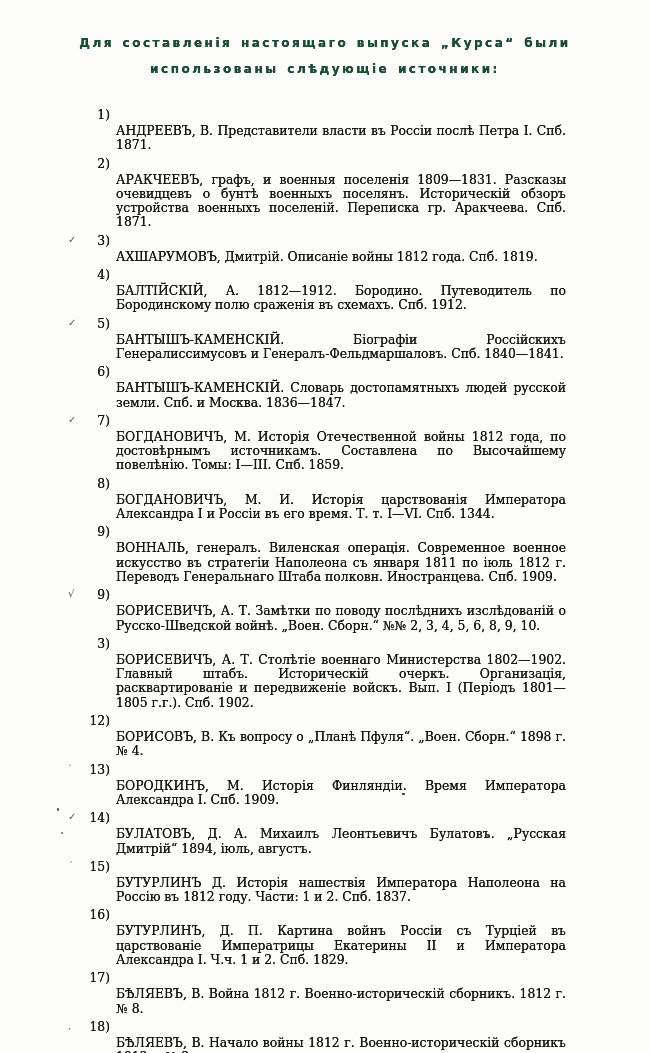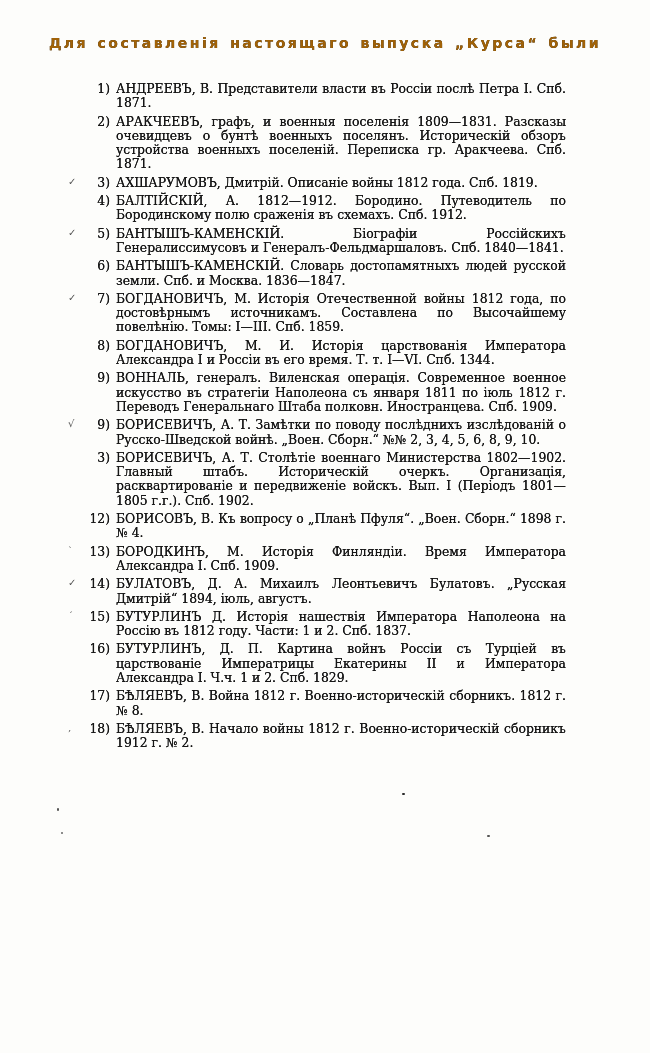--- a/index.html
+++ b/index.html
@@ -10,25 +10,25 @@
     background:#fdfdfb;
     overflow:hidden;
     font-family:"DejaVu Serif","Liberation Serif",serif;
     color:#161616;
   }
   .scan-header{
     padding-top:30px;
     text-align:center;
     font-family:"DejaVu Sans","Liberation Sans",sans-serif;
     font-weight:bold;
-    font-size:14px;
+    font-size:12px;
     line-height:26px;
     letter-spacing:2.5px;
     word-spacing:2px;
-    color:#a16207;
+    color:#14532d;
     text-shadow:0 0 .4px #101010;
   }
   .biblio{
     margin:26px 0 0 84px;
     width:482px;
   }
   .entry{
     position:relative;
     display:flex;
     margin-bottom:4px;
@@ -47,38 +47,40 @@
   }
   .entry .num{
     flex:0 0 26px;
     text-align:right;
     padding-right:6px;
     white-space:nowrap;
   }
   .entry .text{
     flex:1;
     text-align:justify;
+    margin-top:16px;
   }
   .speck{
     position:absolute;
     background:#2a2a2a;
     border-radius:1px;
   }
   .speck.s1{left:402px;top:793px;width:3px;height:2px;}
   .speck.s2{left:57px;top:808px;width:2px;height:3px;opacity:.8;}
   .speck.s3{left:61px;top:832px;width:2px;height:2px;opacity:.7;}
   .speck.s4{left:487px;top:835px;width:3px;height:2px;opacity:.8;}
 </style>
 </head>
 <body>
 
 <div class="page">
 
   <div class="scan-header">
     <div>Для составленія настоящаго выпуска „Курса“ были</div>
+    <div>использованы слѣдующіе источники:</div>
   </div>
 
   <div class="biblio">
     <div class="entry">
         <span class="check"></span>
         <span class="num">1)</span>
         <span class="text">АНДРЕЕВЪ, В. Представители власти въ Россіи послѣ Петра I. Спб. 1871.</span>
       </div>
     <div class="entry">
         <span class="check"></span>

